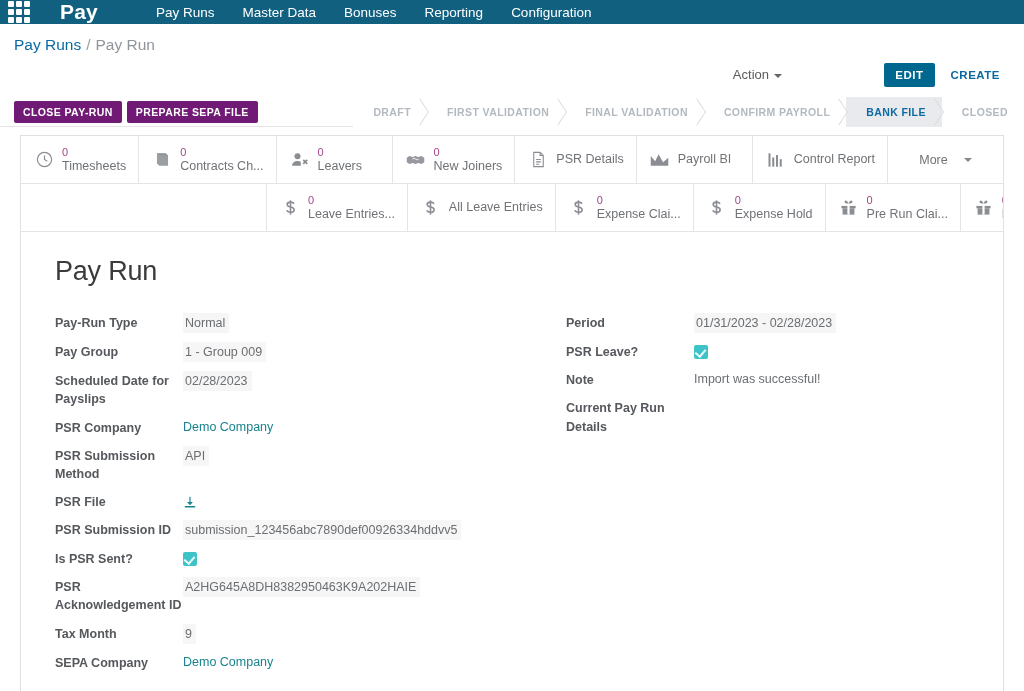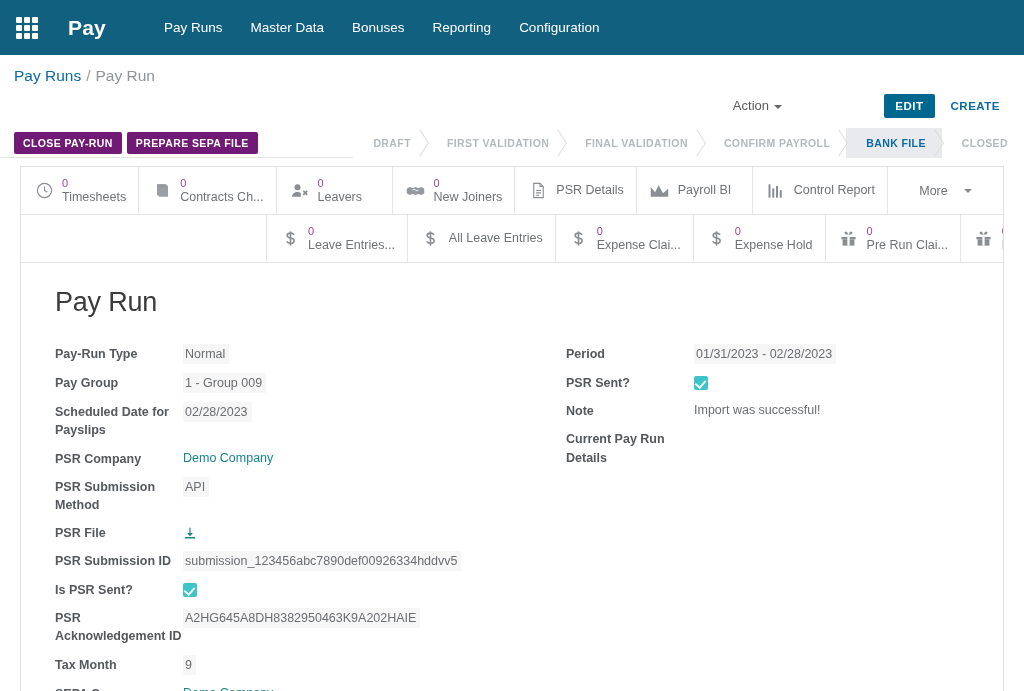--- a/index.html
+++ b/index.html
@@ -7,25 +7,25 @@
     margin: 0; padding: 0;
     width: 1024px; height: 691px;
     background: #ffffff;
     font-family: "Liberation Sans", "DejaVu Sans", sans-serif;
     overflow: hidden;
   }
   body { font-size: 13px; color: #4c4c4c; }
 
   
   .navbar {
-    height: 55px;
+    height: 24px;
     background: #11607f;
     display: flex;
     align-items: center;
-    padding: 0 0 0 12px;
+    padding: 0 0 0 4px;
     color: #ffffff;
     position: relative;
   }
   .apps-grid {
     width: 30px; height: 30px;
     display: grid;
     grid-template-columns: repeat(3, 6px);
     grid-template-rows: repeat(3, 6px);
     gap: 2px;
     justify-content: center;
@@ -485,21 +485,21 @@
       </div>
 
       <div class="col right">
 
         <div class="frow">
           <div class="flabel">Period</div>
           <div class="fvalue"><span class="pill">01/31/2023 - 02/28/2023</span></div>
         </div>
 
         <div class="frow">
-          <div class="flabel">PSR Sent?</div>
+          <div class="flabel">PSR Leave?</div>
           <div class="fvalue"><span class="chk"></span></div>
         </div>
 
         <div class="frow">
           <div class="flabel">Note</div>
           <div class="fvalue"><span>Import was successful!</span></div>
         </div>
 
         <div class="frow">
           <div class="flabel">Current Pay Run Details</div>

